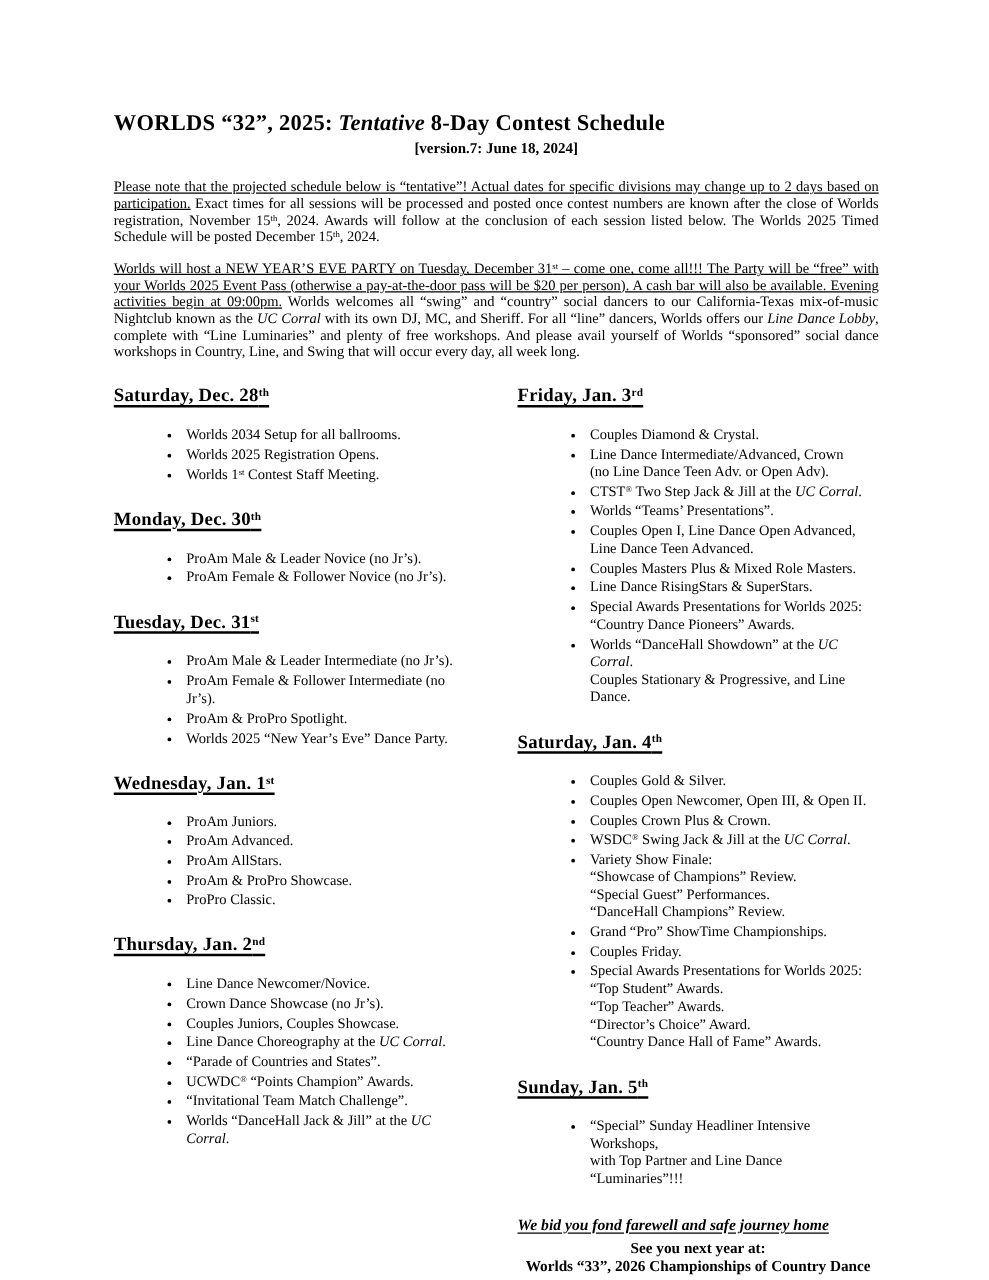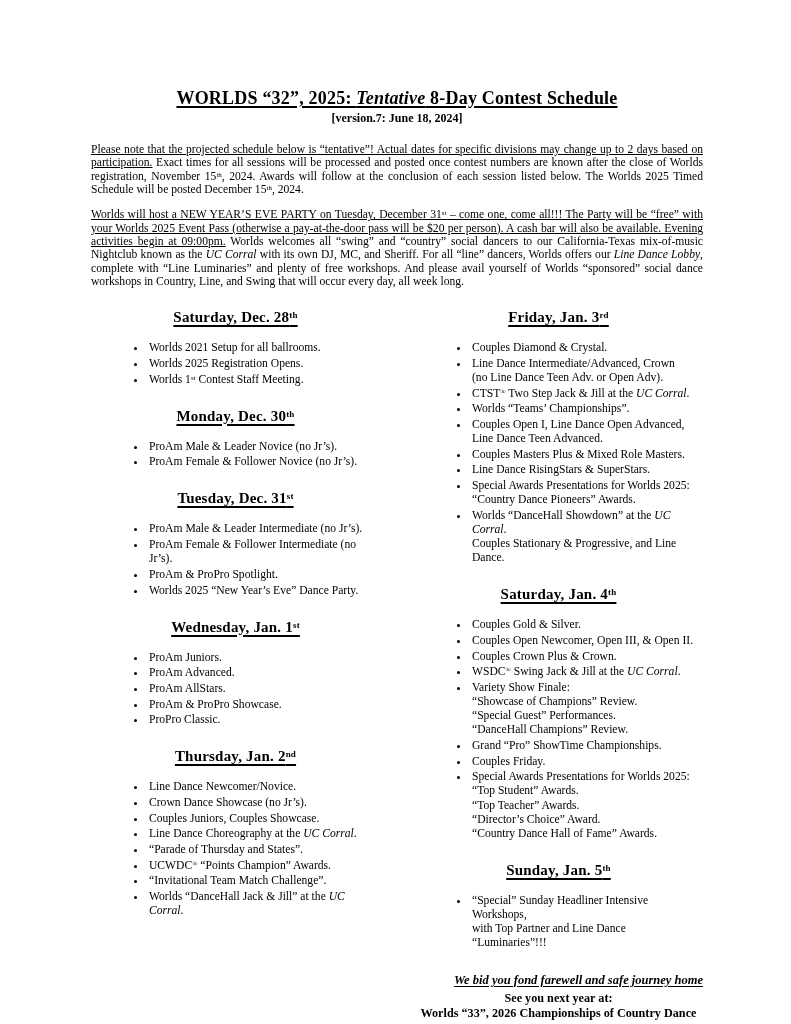--- a/index.html
+++ b/index.html
@@ -7,57 +7,55 @@
     width: 791px; height: 1024px;
     background: #ffffff;
     color: #000000;
     font-family: "Liberation Serif", "DejaVu Serif", serif;
     overflow: hidden;
   }
   .page { padding: 88px 88px 0 91px; }
 
   h1.doc-title {
     font-size: 18px; font-weight: bold;
-    text-align: center; margin: 0;
-    text-decoration: underline;
+    margin: 0;
     text-decoration-thickness: 1.6px;
     text-underline-offset: 2px;
     letter-spacing: 0.2px;
   }
   .version {
     font-size: 12px; font-weight: bold;
     text-align: center; margin: 2px 0 17px;
   }
   .intro {
     font-size: 11.6px; line-height: 1.15;
     text-align: justify; margin: 0 0 12px;
   }
   .columns {
     display: grid; grid-template-columns: 1fr 1fr;
     column-gap: 34px; margin-top: 4px;
   }
   .section h2 {
     font-size: 15px; font-weight: bold;
-    text-align: center;
     margin: 21px 0 15px;
     text-decoration: underline;
     text-decoration-thickness: 1.6px;
     text-underline-offset: 3px;
     letter-spacing: 0.2px;
   }
   .section:first-child h2 { margin-top: 9px; }
   .section ul { list-style: disc; margin: 0; padding-left: 56px; }
   .section li {
     font-size: 11.6px; line-height: 1.22;
     white-space: pre-line;
     padding-left: 2px; margin-bottom: 1.5px;
   }
   .farewell {
     font-size: 12.5px; font-weight: bold; font-style: italic;
-    text-align: right;
+    text-align: left;
     text-decoration: underline;
     text-underline-offset: 2px;
     margin: 22px 0 3px;
   }
   .footer-line { font-size: 12.2px; text-align: center; line-height: 1.3; font-weight: bold; }
   .u { text-decoration: underline; }
   sup { font-size: 0.6em; line-height: 0; vertical-align: 0.45em; }
 </style>
 </head>
 <body>
@@ -68,21 +66,21 @@
 
   <p class="intro"><span class="u">Please note that the projected schedule below is “tentative”! Actual dates for specific divisions may change up to 2 days based on participation.</span> Exact times for all sessions will be processed and posted once contest numbers are known after the close of Worlds registration, November 15<sup>th</sup>, 2024.  Awards will follow at the conclusion of each session listed below. The Worlds 2025 Timed Schedule will be posted December 15<sup>th</sup>, 2024.</p>
   <p class="intro"><span class="u">Worlds will host a NEW YEAR’S EVE PARTY on Tuesday, December 31<sup>st</sup> – come one, come all!!! The Party will be “free” with your Worlds 2025 Event Pass (otherwise a pay-at-the-door pass will be $20 per person). A cash bar will also be available. Evening activities begin at 09:00pm.</span> Worlds welcomes all “swing” and “country” social dancers to our California-Texas mix-of-music Nightclub known as the <em>UC Corral</em> with its own DJ, MC, and Sheriff. For all “line” dancers, Worlds offers our <em>Line Dance Lobby</em>, complete with “Line Luminaries” and plenty of free workshops. And please avail yourself of Worlds “sponsored” social dance workshops in Country, Line, and Swing that will occur every day, all week long.</p>
 
   <div class="columns">
     <div class="col">
       <div>
           <div class="section">
             <h2>Saturday, Dec. 28<sup>th</sup></h2>
             <ul>
-              <li>Worlds 2021 Setup for all ballrooms.</li>
+              <li>Worlds 2034 Setup for all ballrooms.</li>
               <li>Worlds 2025 Registration Opens.</li>
               <li>Worlds 1<sup>st</sup> Contest Staff Meeting.</li>
             </ul>
           </div>
           <div class="section">
             <h2>Monday, Dec. 30<sup>th</sup></h2>
             <ul>
               <li>ProAm Male &amp; Leader Novice (no Jr’s).</li>
               <li>ProAm Female &amp; Follower Novice (no Jr’s).</li>
             </ul>
@@ -106,38 +104,38 @@
               <li>ProPro Classic.</li>
             </ul>
           </div>
           <div class="section">
             <h2>Thursday, Jan. 2<sup>nd</sup></h2>
             <ul>
               <li>Line Dance Newcomer/Novice.</li>
               <li>Crown Dance Showcase (no Jr’s).</li>
               <li>Couples Juniors, Couples Showcase.</li>
               <li>Line Dance Choreography at the <em>UC Corral</em>.</li>
-              <li>“Parade of Thursday and States”.</li>
+              <li>“Parade of Countries and States”.</li>
               <li>UCWDC<sup>®</sup> “Points Champion” Awards.</li>
               <li>“Invitational Team Match Challenge”.</li>
               <li>Worlds “DanceHall Jack &amp; Jill” at the <em>UC Corral</em>.</li>
             </ul>
           </div>
         </div>
     </div>
     <div class="col">
       <div>
           <div class="section">
             <h2>Friday, Jan. 3<sup>rd</sup></h2>
             <ul>
               <li>Couples Diamond &amp; Crystal.</li>
               <li>Line Dance Intermediate/Advanced, Crown
 (no Line Dance Teen Adv. or Open Adv).</li>
               <li>CTST<sup>®</sup> Two Step Jack &amp; Jill at the <em>UC Corral</em>.</li>
-              <li>Worlds “Teams’ Championships”.</li>
+              <li>Worlds “Teams’ Presentations”.</li>
               <li>Couples Open I, Line Dance Open Advanced,
 Line Dance Teen Advanced.</li>
               <li>Couples Masters Plus &amp; Mixed Role Masters.</li>
               <li>Line Dance RisingStars &amp; SuperStars.</li>
               <li>Special Awards Presentations for Worlds 2025:
 “Country Dance Pioneers” Awards.</li>
               <li>Worlds “DanceHall Showdown” at the <em>UC Corral</em>.
 Couples Stationary &amp; Progressive, and Line Dance.</li>
             </ul>
           </div>

